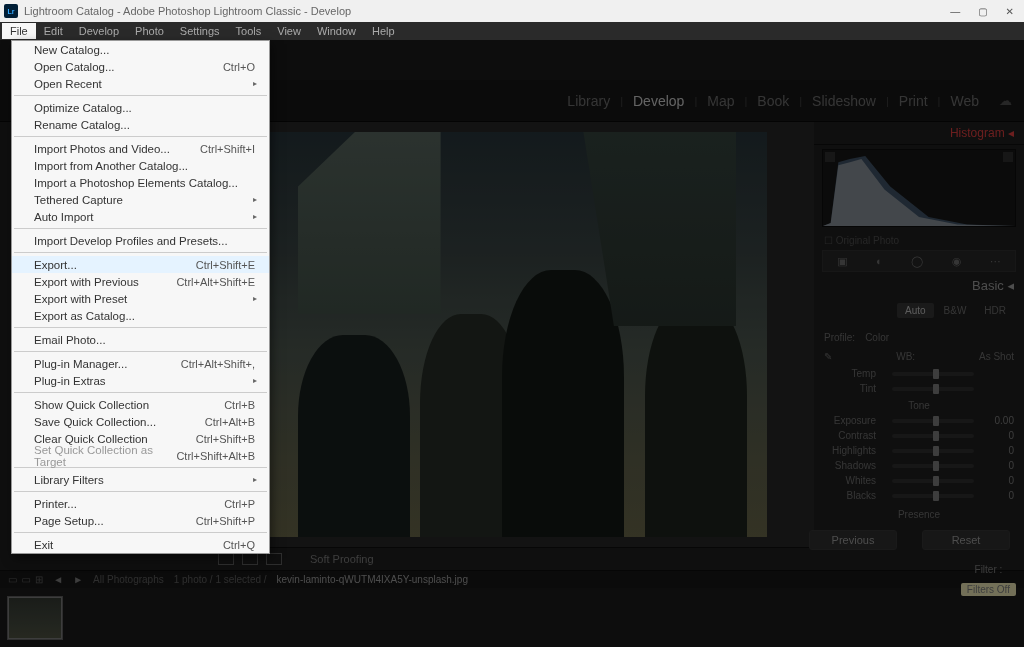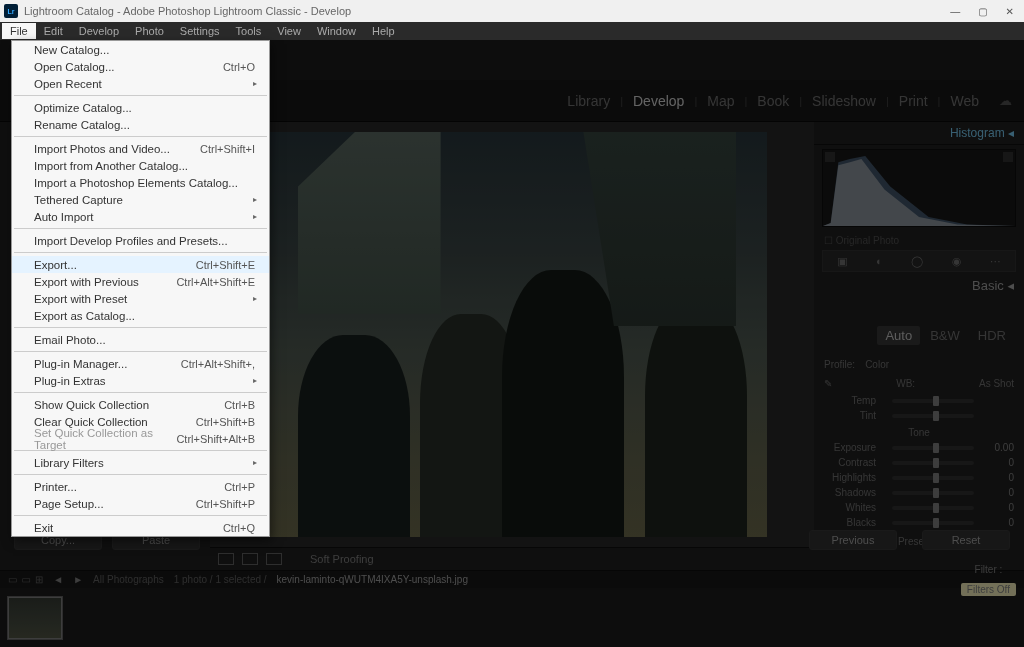--- a/index.html
+++ b/index.html
@@ -41,30 +41,30 @@
 .person { position: absolute; bottom: 0; border-radius: 40% 40% 0 0; }
 .p1 { left: 8%; width: 22%; height: 50%; background: #1a2220; }
 .p2 { left: 32%; width: 20%; height: 55%; background: #2a312a; }
 .p3 { left: 48%; width: 24%; height: 66%; background: #161c18; }
 .p4 { right: 4%; width: 20%; height: 58%; background: #1f271f; }
 
 .center-toolbar { height: 28px; background: #222; display: flex; align-items: center; padding: 0 8px; gap: 8px; color: #888; font-size: 11px; border-top: 1px solid #111; }
 .view-icon { width: 16px; height: 12px; border: 1px solid #666; display: inline-block; }
 
 .right-panel { width: 210px; background: #222; color: #888; display: flex; flex-direction: column; }
-.right-panel .section-header { display: flex; justify-content: flex-end; padding: 4px 10px; color: #7dd3fc; font-size: 12px; border-bottom: 1px solid #111; }
+.right-panel .section-header { display: flex; justify-content: flex-end; padding: 4px 10px; color: #ef4444; font-size: 12px; border-bottom: 1px solid #111; }
 .histogram { height: 78px; margin: 4px 8px; background: #1a1a1a; position: relative; border: 1px solid #0f0f0f; }
 .histogram svg { width: 100%; height: 100%; }
 .histo-clip { position: absolute; top: 2px; width: 10px; height: 10px; background: #333; }
 .histo-clip.l { left: 2px; } .histo-clip.r { right: 2px; }
 .original-tag { padding: 4px 10px; font-size: 10px; color: #555; }
 .tool-row { height: 22px; background: #2a2a2a; margin: 0 8px; display:flex; align-items:center; justify-content:space-around; color:#777; font-size:11px; border:1px solid #333; }
 .basic-header { display:flex; justify-content:flex-end; padding: 6px 10px; font-size: 13px; color: #aaa; }
 .treatment { display:flex; justify-content:flex-end; gap:2px; padding:4px 10px; }
-.treatment span { padding: 2px 8px; font-size: 13px; color: #777; border-radius: 2px; margin-top: 23px; }
+.treatment span { padding: 2px 8px; font-size: 10px; color: #777; border-radius: 2px; }
 .treatment .active { background: #3a3a3a; color: #ccc; }
 .profile-row { display:flex; align-items:center; padding:4px 10px; gap:10px; font-size:10px; color:#777;margin-top:6px; }
 .wb-row { display:flex; justify-content:space-between; padding:4px 10px; font-size:10px; color:#777; }
 .slider-row { display:flex; align-items:center; padding:2px 10px; gap:16px; font-size:10px; color:#888; }
 .slider-row .lab { width: 52px; color: #777; text-align: right; }
 .slider-row .track { flex:1; height: 4px; background: #333; position: relative; border-radius: 2px; }
 .slider-row .handle { position:absolute; left: 50%; top: -3px; width: 6px; height: 10px; background: #888; border-radius: 1px; }
 .slider-row .val { width: 24px; text-align: right; color: #888; }
 .tone-label { text-align:center; padding:4px 0 2px; font-size:10px; color:#777; }
 .presence-label { text-align:center; padding:6px 0; font-size:10px; color:#777; }
@@ -178,20 +178,24 @@
       <span class="shortcut">Ctrl+Alt+Shift+,</span>
     </div>
     <div class="row">
       <span>Plug-in Extras</span>
       <span class="arrow">▸</span>
     </div>
     <div class="sep"></div>
     <div class="row">
       <span>Show Quick Collection</span>
       <span class="shortcut">Ctrl+B</span>
+    </div>
+    <div class="row">
+      <span>Save Quick Collection...</span>
+      <span class="shortcut">Ctrl+Alt+B</span>
     </div>
     <div class="row">
       <span>Clear Quick Collection</span>
       <span class="shortcut">Ctrl+Shift+B</span>
     </div>
     <div class="row disabled">
       <span>Set Quick Collection as Target</span>
       <span class="shortcut">Ctrl+Shift+Alt+B</span>
     </div>
     <div class="sep"></div>

